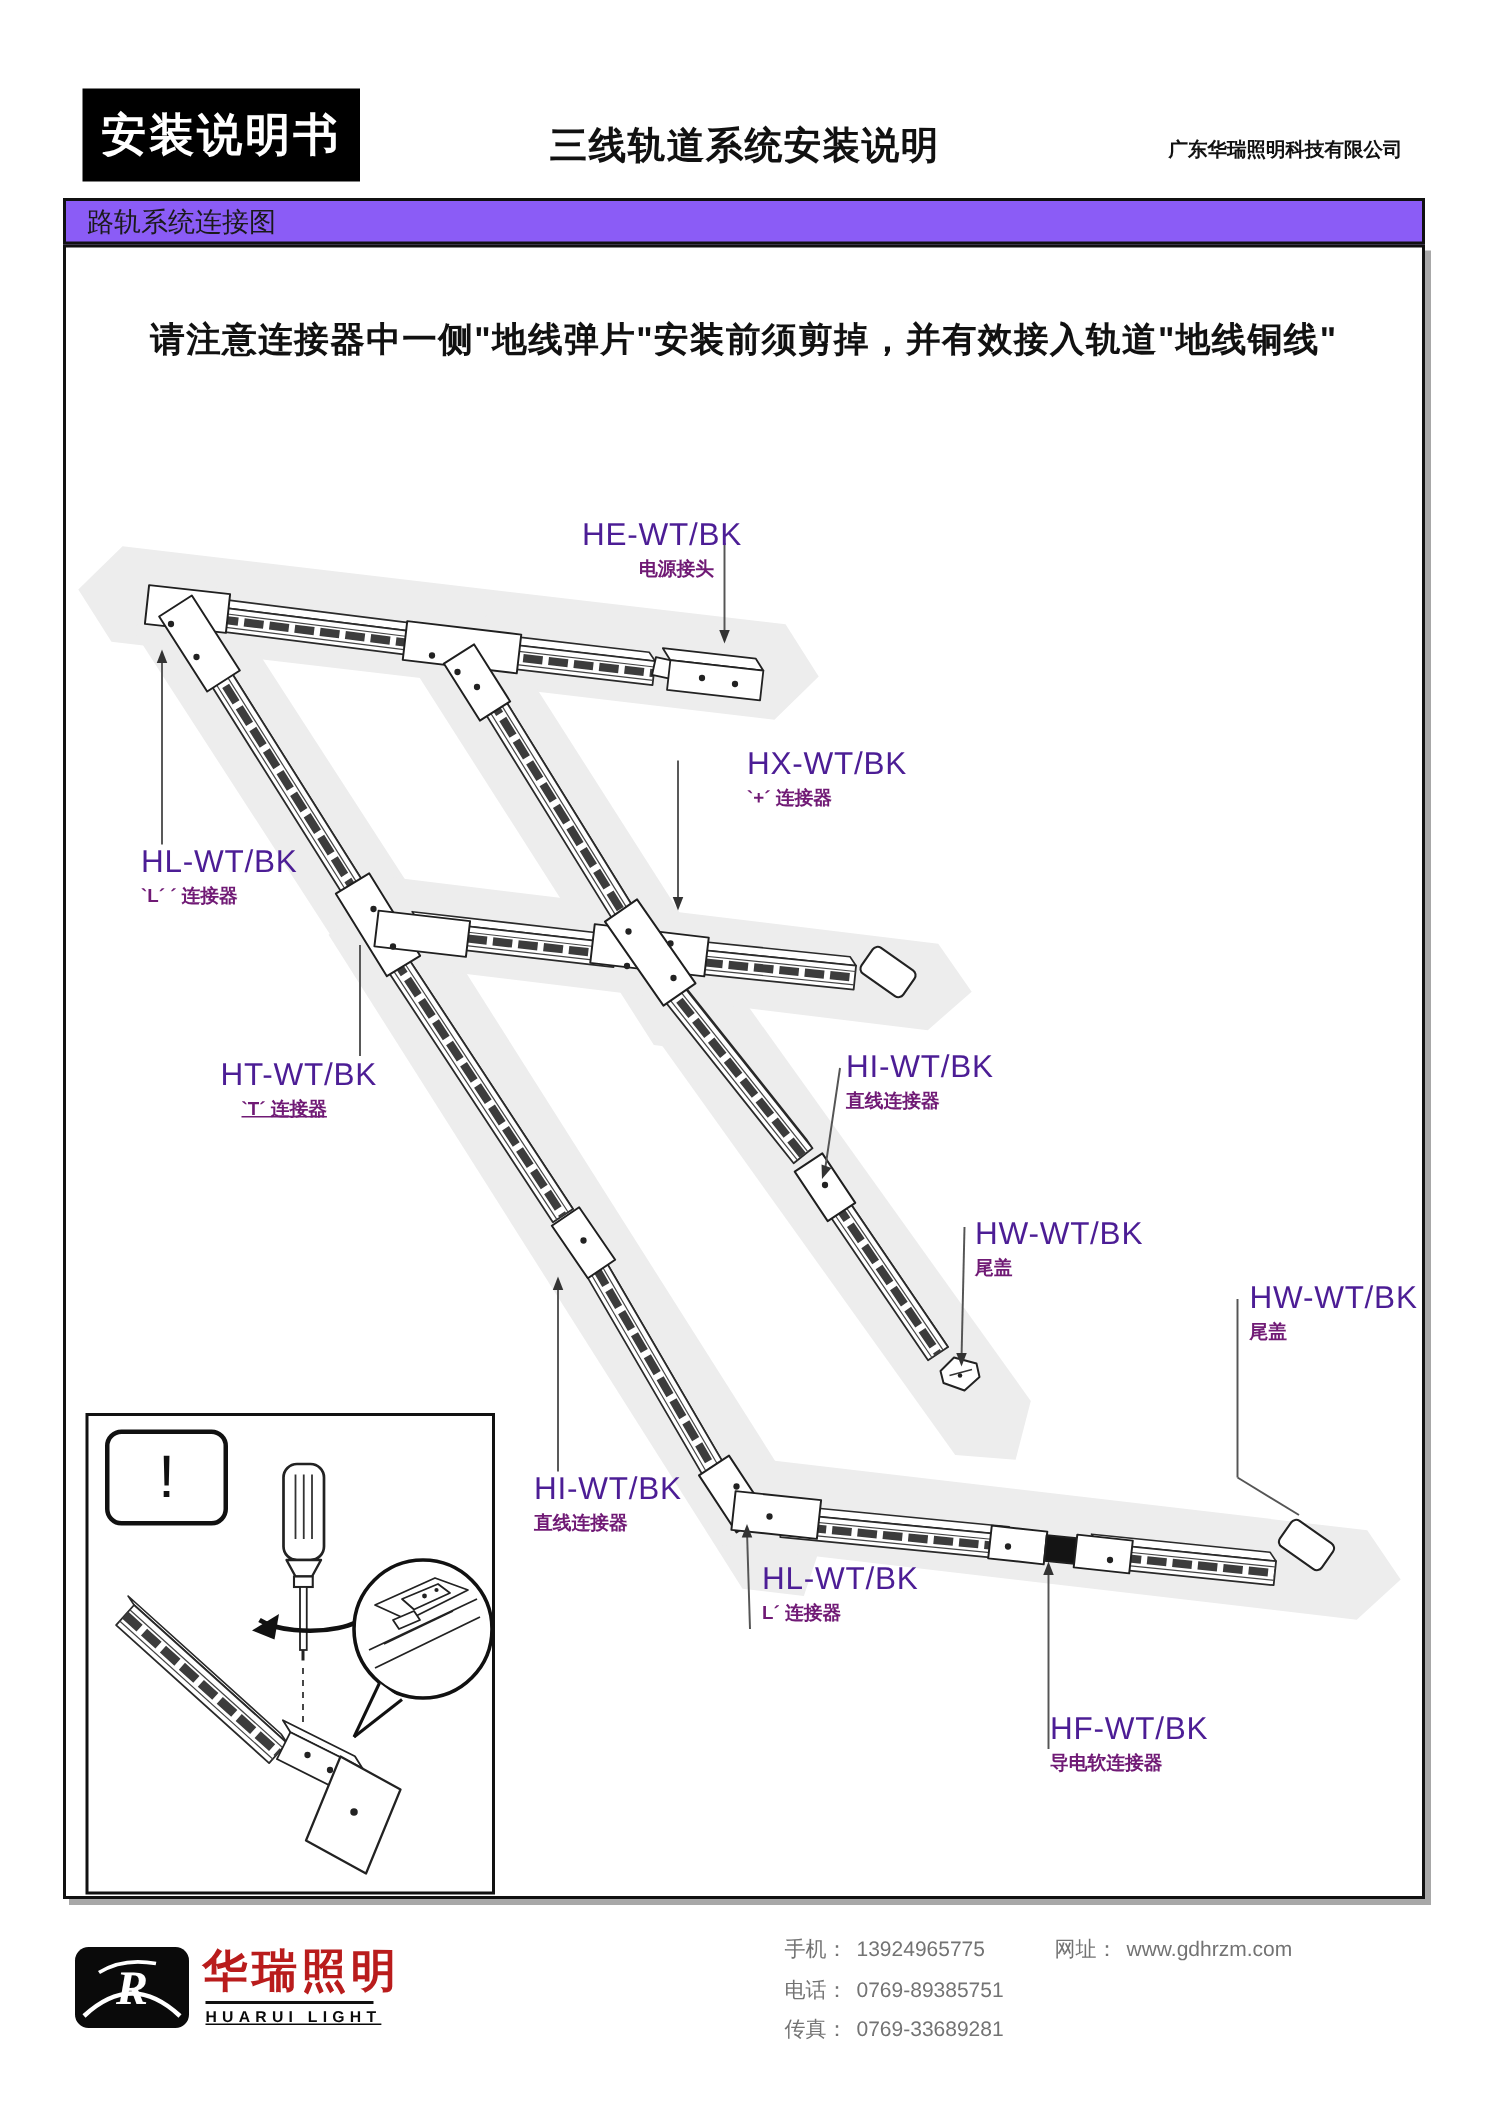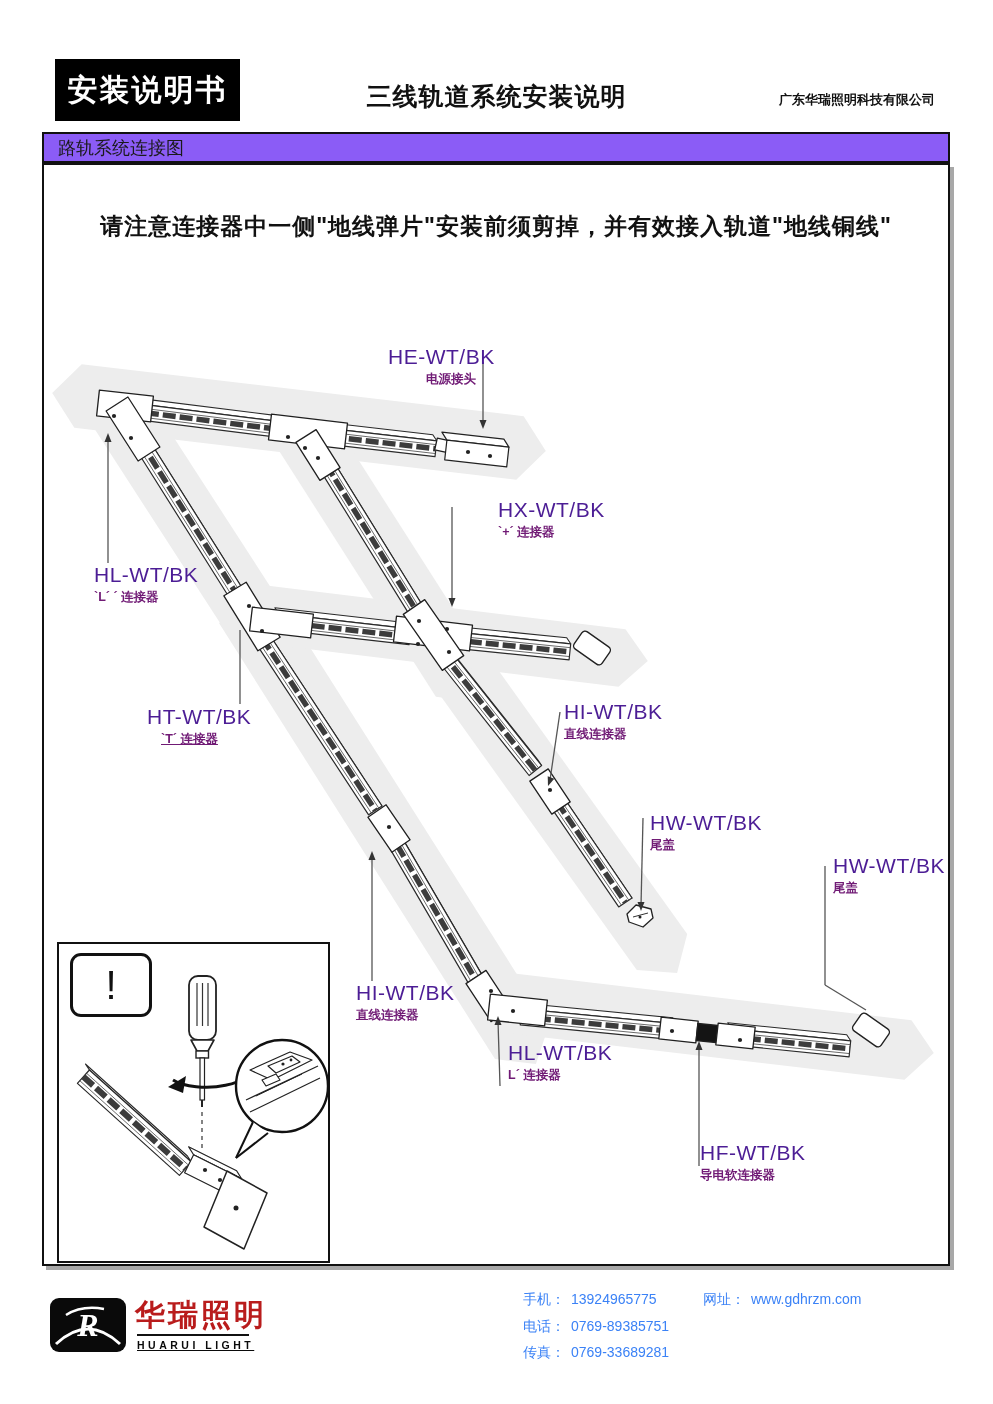--- a/index.html
+++ b/index.html
@@ -36,21 +36,21 @@
   .warn-badge{position:absolute;left:11px;top:9px;width:76px;height:58px;border:3px solid #111;border-radius:11px;
               display:flex;align-items:center;justify-content:center;font-size:40px;font-weight:400;color:#111;}
 
   
   .logo{position:absolute;left:50px;top:1298px;display:flex;align-items:flex-start;z-index:1;}
   .logo-mark{width:76px;height:54px;background:#0a0a0a;border-radius:9px;flex:none;}
   .logo-text{margin-left:9px;}
   .logo-name{font-size:30px;font-weight:900;letter-spacing:3px;line-height:1.1;color:#b91c1c;}
   .logo-rule{height:2px;background:#111;width:112px;margin:3px 0 3px 2px;}
   .logo-en{font-size:10.5px;font-weight:700;letter-spacing:3.5px;margin-left:2px;color:#0a0a0a;text-decoration:underline;}
-  .contacts{position:absolute;font-size:14px;line-height:26.5px;z-index:1;color:#3b82f6;}
+  .contacts{position:absolute;font-size:14px;line-height:26.5px;z-index:1;color:#737373;}
   .c1{left:523px;top:1286px;}
   .c2{left:703px;top:1286px;}
   .contact-row{display:flex;}
   .c-label{margin-right:6px;}
 </style>
 </head>
 <body>
 
 <div class="page">
 

